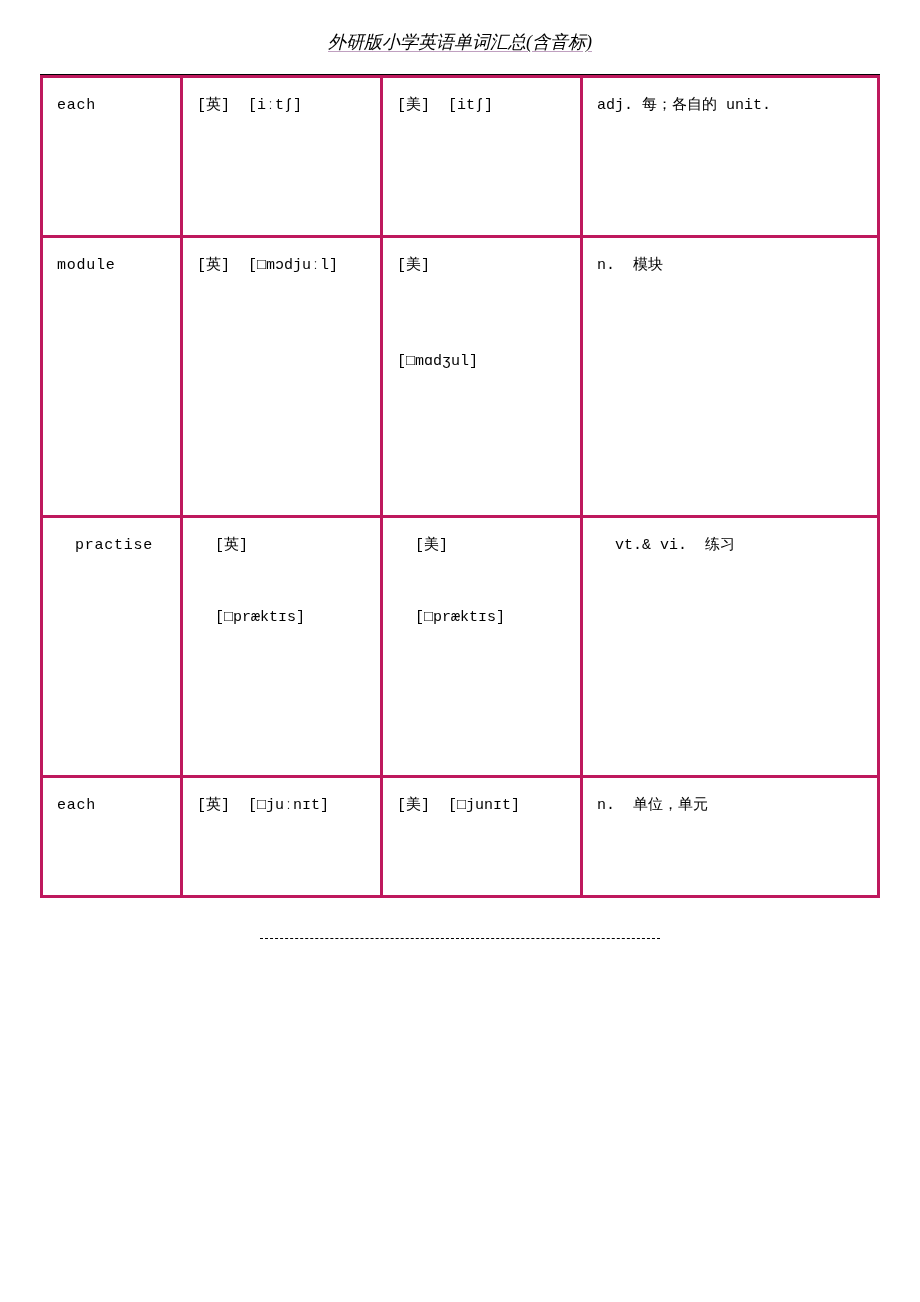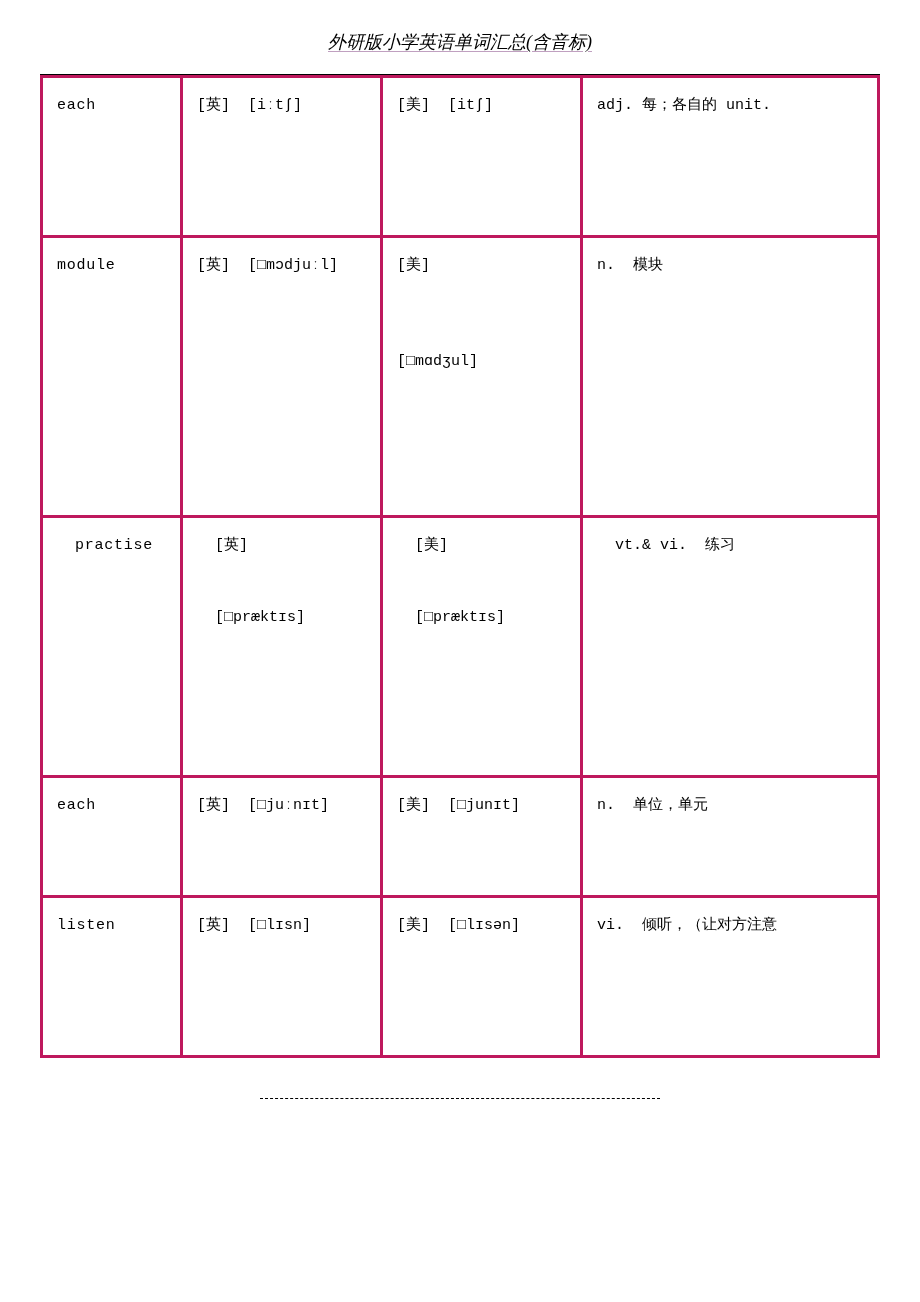--- a/index.html
+++ b/index.html
@@ -144,25 +144,19 @@
       <td class="col-def definition">vt.&amp; vi.&nbsp;&nbsp;练习</td>
     </tr>
 
     <tr class="row-unit">
       <td class="col-word word-cell">each</td>
       <td class="col-uk">[英]&nbsp;&nbsp;[□juːnɪt]</td>
       <td class="col-us">[美]&nbsp;&nbsp;[□junɪt]</td>
       <td class="col-def definition">n.&nbsp;&nbsp;单位，单元</td>
     </tr>
 
-    <tr class="row-listen">
-      <td class="col-word word-cell">listen</td>
-      <td class="col-uk">[英]&nbsp;&nbsp;[□lɪsn]</td>
-      <td class="col-us">[美]&nbsp;&nbsp;[□lɪsən]</td>
-      <td class="col-def definition">vi.&nbsp;&nbsp;倾听，（让对方注意</td>
-    </tr>
 
   </tbody>
 </table>
 
 <div style="text-align:center; margin-top: 20px;">
   <hr class="bottom-divider">
 </div>
 
 </body></html>

